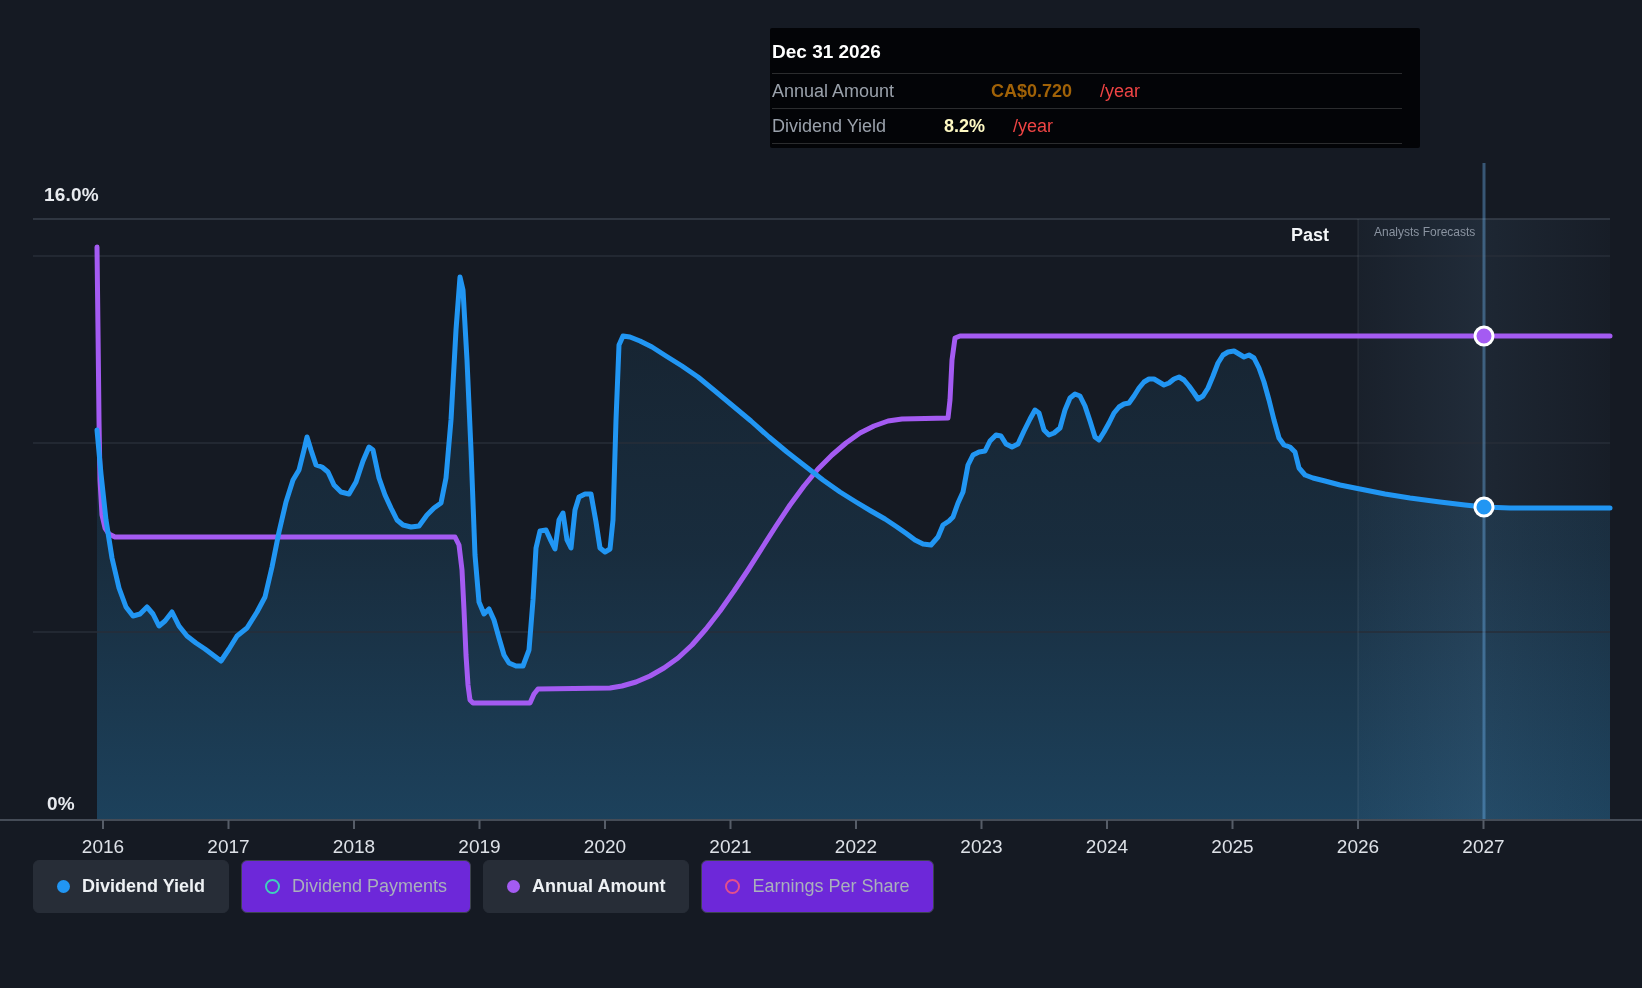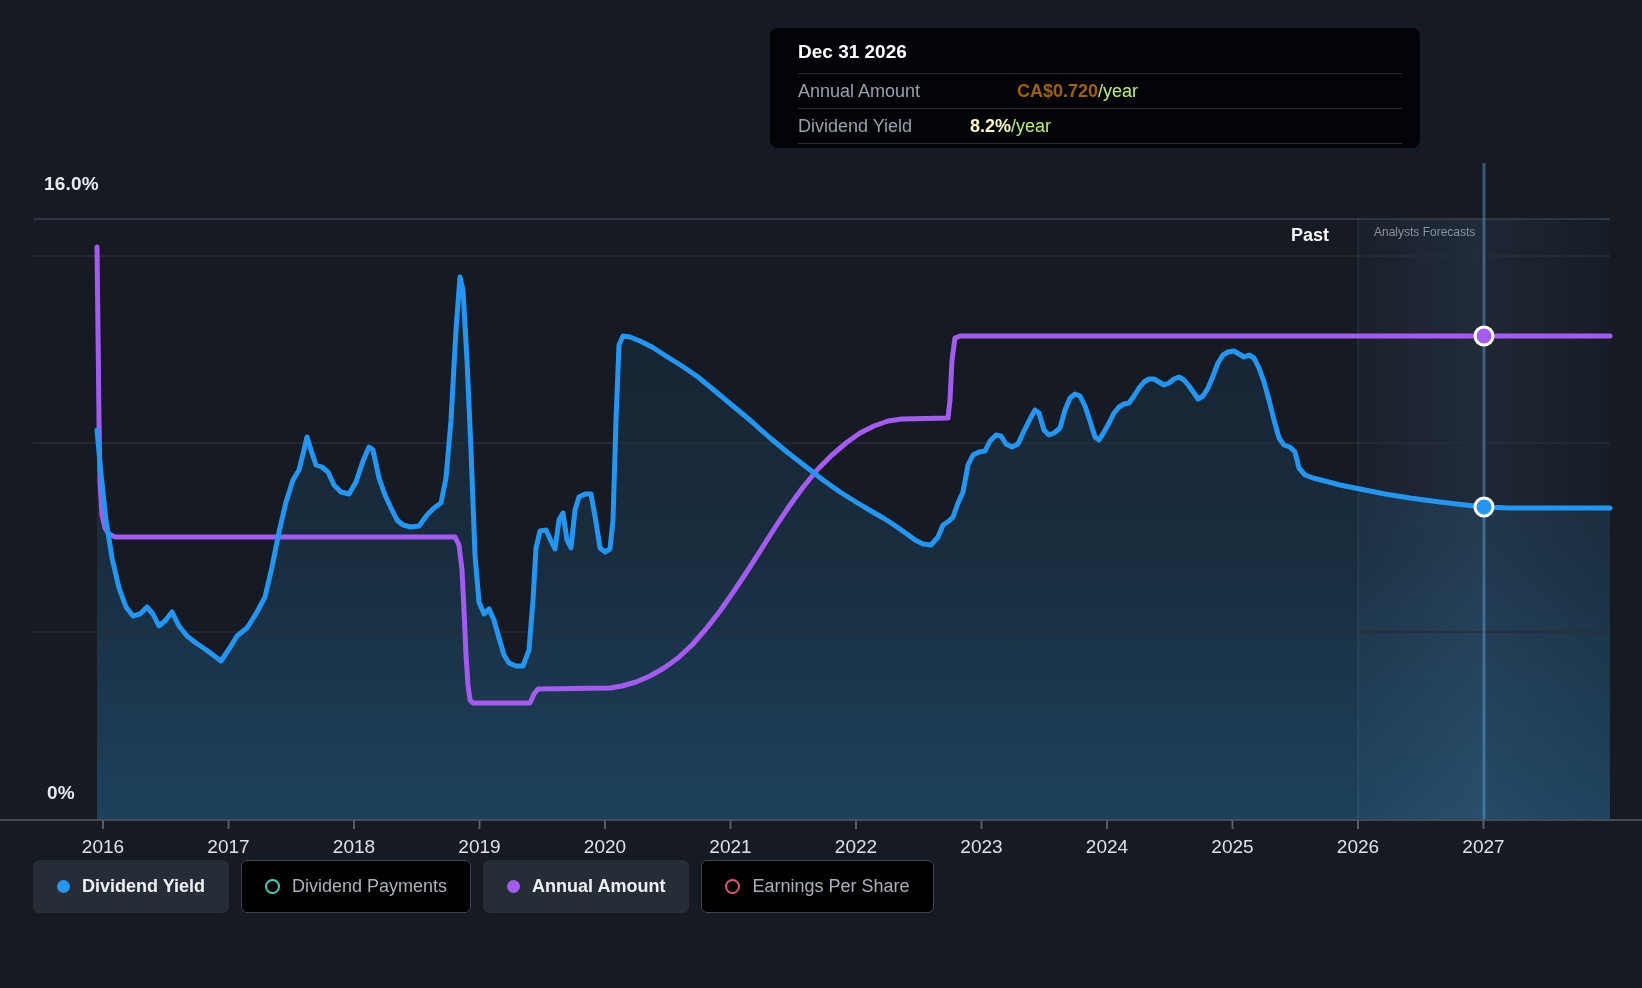--- a/index.html
+++ b/index.html
@@ -3,49 +3,49 @@
 <meta charset="utf-8">
 <style>
   html,body{margin:0;padding:0;background:#10141b;}
   #app{
     position:relative;width:1642px;height:988px;overflow:hidden;
     background:#151a23;
     font-family:"Liberation Sans",sans-serif;
     -webkit-font-smoothing:antialiased;
   }
   #chart-svg{position:absolute;left:0;top:0;}
-  .ylabel{position:absolute;color:#e7eaee;font-size:19px;font-weight:700;letter-spacing:.2px;}
+  .ylabel{position:absolute;color:#e7eaee;font-size:19px;font-weight:700;letter-spacing:.2px;margin-top:11px;}
   #ymax{left:44px;top:173px;}
   #ymin{left:47px;top:782px;}
   #past-label{position:absolute;top:225px;color:#f4f6f8;font-size:18px;font-weight:700;}
   #forecast-label{position:absolute;top:225px;color:#8a93a0;font-size:12px;font-weight:400;}
   
   #tooltip{
     position:absolute;left:770px;top:28px;width:650px;
-    background:rgba(3,4,6,.97);border-radius:8px;
-    padding:13px 18px 4px 28px;box-sizing:border-box;color:#fff;
+    background:rgba(3,4,6,.97);border-radius:2px;
+    padding:13px 18px 4px 2px;box-sizing:border-box;color:#fff;
   }
   #tooltip .tt-title{font-size:19px;font-weight:700;padding-bottom:10px;}
   #tooltip .tt-row{
     display:flex;align-items:center;height:34px;
     border-top:1px solid rgba(255,255,255,.16);font-size:18px;
   }
   #tooltip .tt-row:last-child{border-bottom:1px solid rgba(255,255,255,.16);}
   #tooltip .tt-label{width:172px;color:#9aa1ab;}
   #tooltip .tt-value{font-weight:600;}
-  #tooltip .tt-suffix{color:#bef264;font-weight:400;}
+  #tooltip .tt-suffix{color:#ef4444;font-weight:400;margin-left:28px;}
   
   #legend{position:absolute;left:33px;top:860px;display:flex;gap:12px;}
   .legend-btn{
     display:flex;align-items:center;gap:12px;height:53px;
     padding:0 23px;border-radius:6px;box-sizing:border-box;
     font-size:18px;cursor:pointer;user-select:none;white-space:nowrap;
   }
   .legend-btn.active{background:#272d37;border:1px solid #272d37;color:#eef1f4;font-weight:600;}
-  .legend-btn.inactive{background:#000000;border:1px solid #3d444e;color:#a9b1bb;font-weight:400;}
+  .legend-btn.inactive{background:#6d28d9;border:1px solid #3d444e;color:#a9b1bb;font-weight:400;}
   .legend-dot{width:13px;height:13px;border-radius:50%;flex:0 0 auto;}
 </style>
 </head>
 <body>
 
 <div id="app">
 
   <svg id="chart-svg" width="1642" height="988" viewBox="0 0 1642 988">
       <defs>
         <linearGradient id="areaGrad" x1="0" y1="219" x2="0" y2="820" gradientUnits="userSpaceOnUse">

